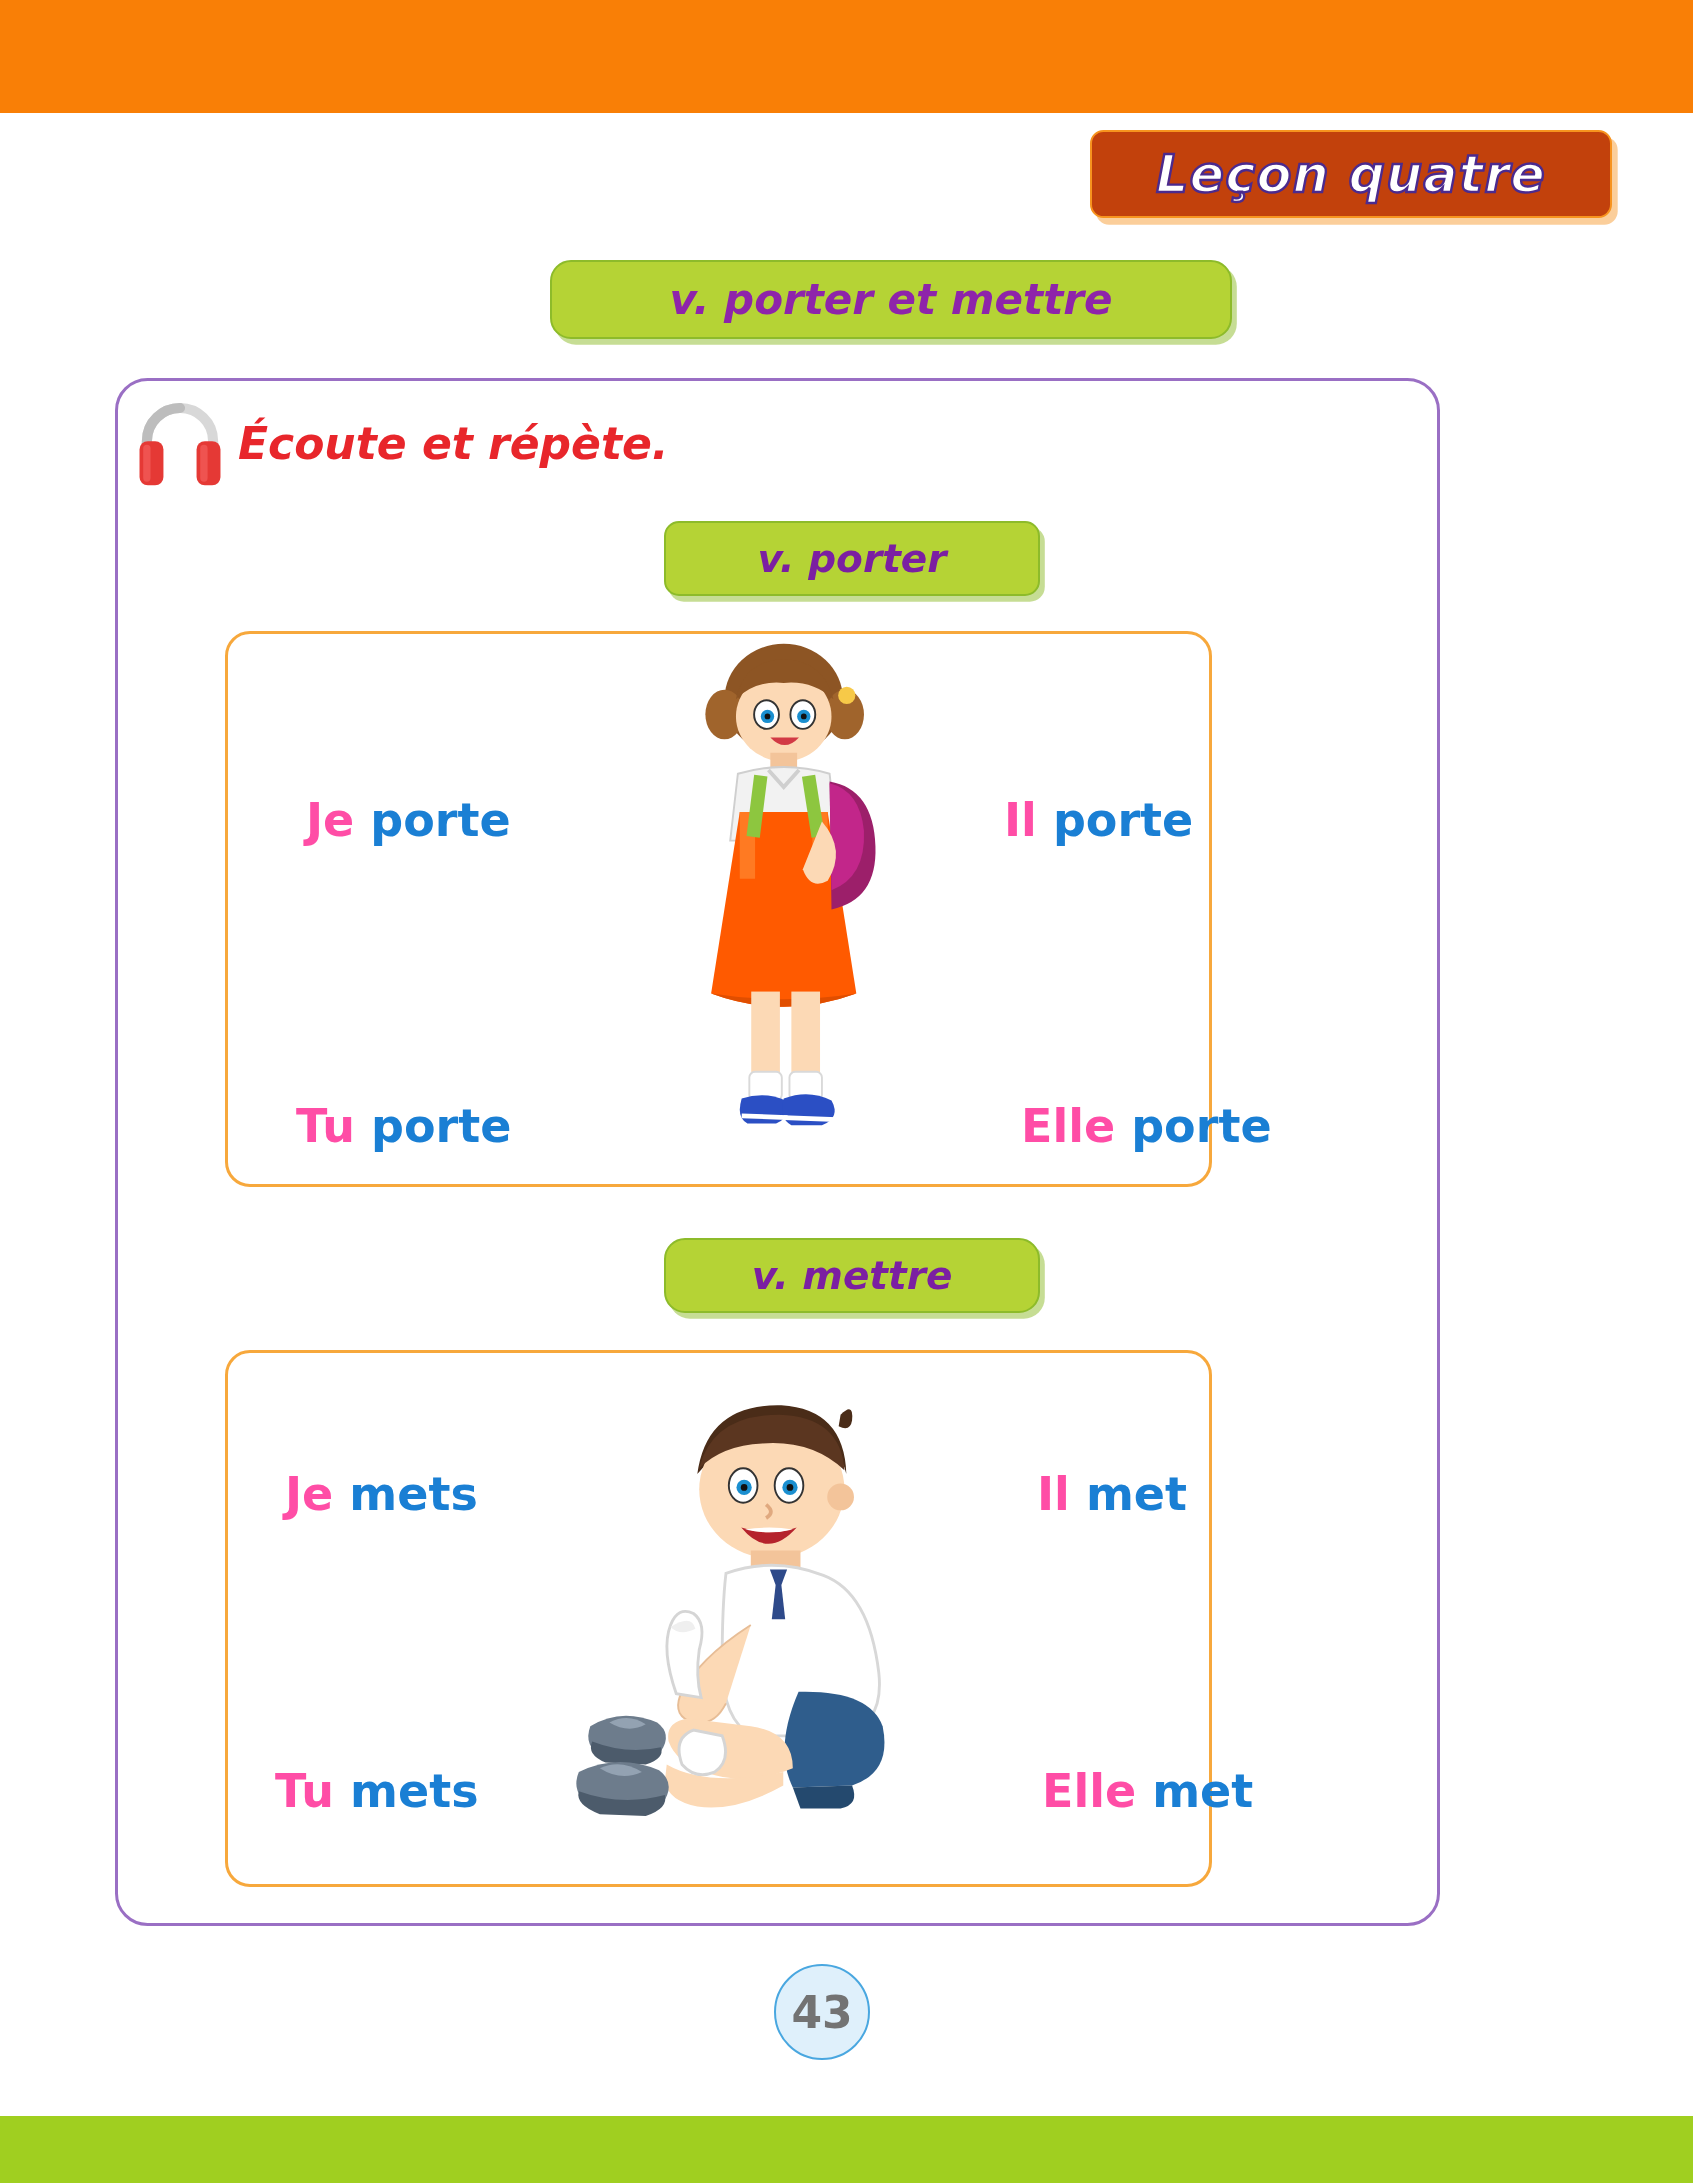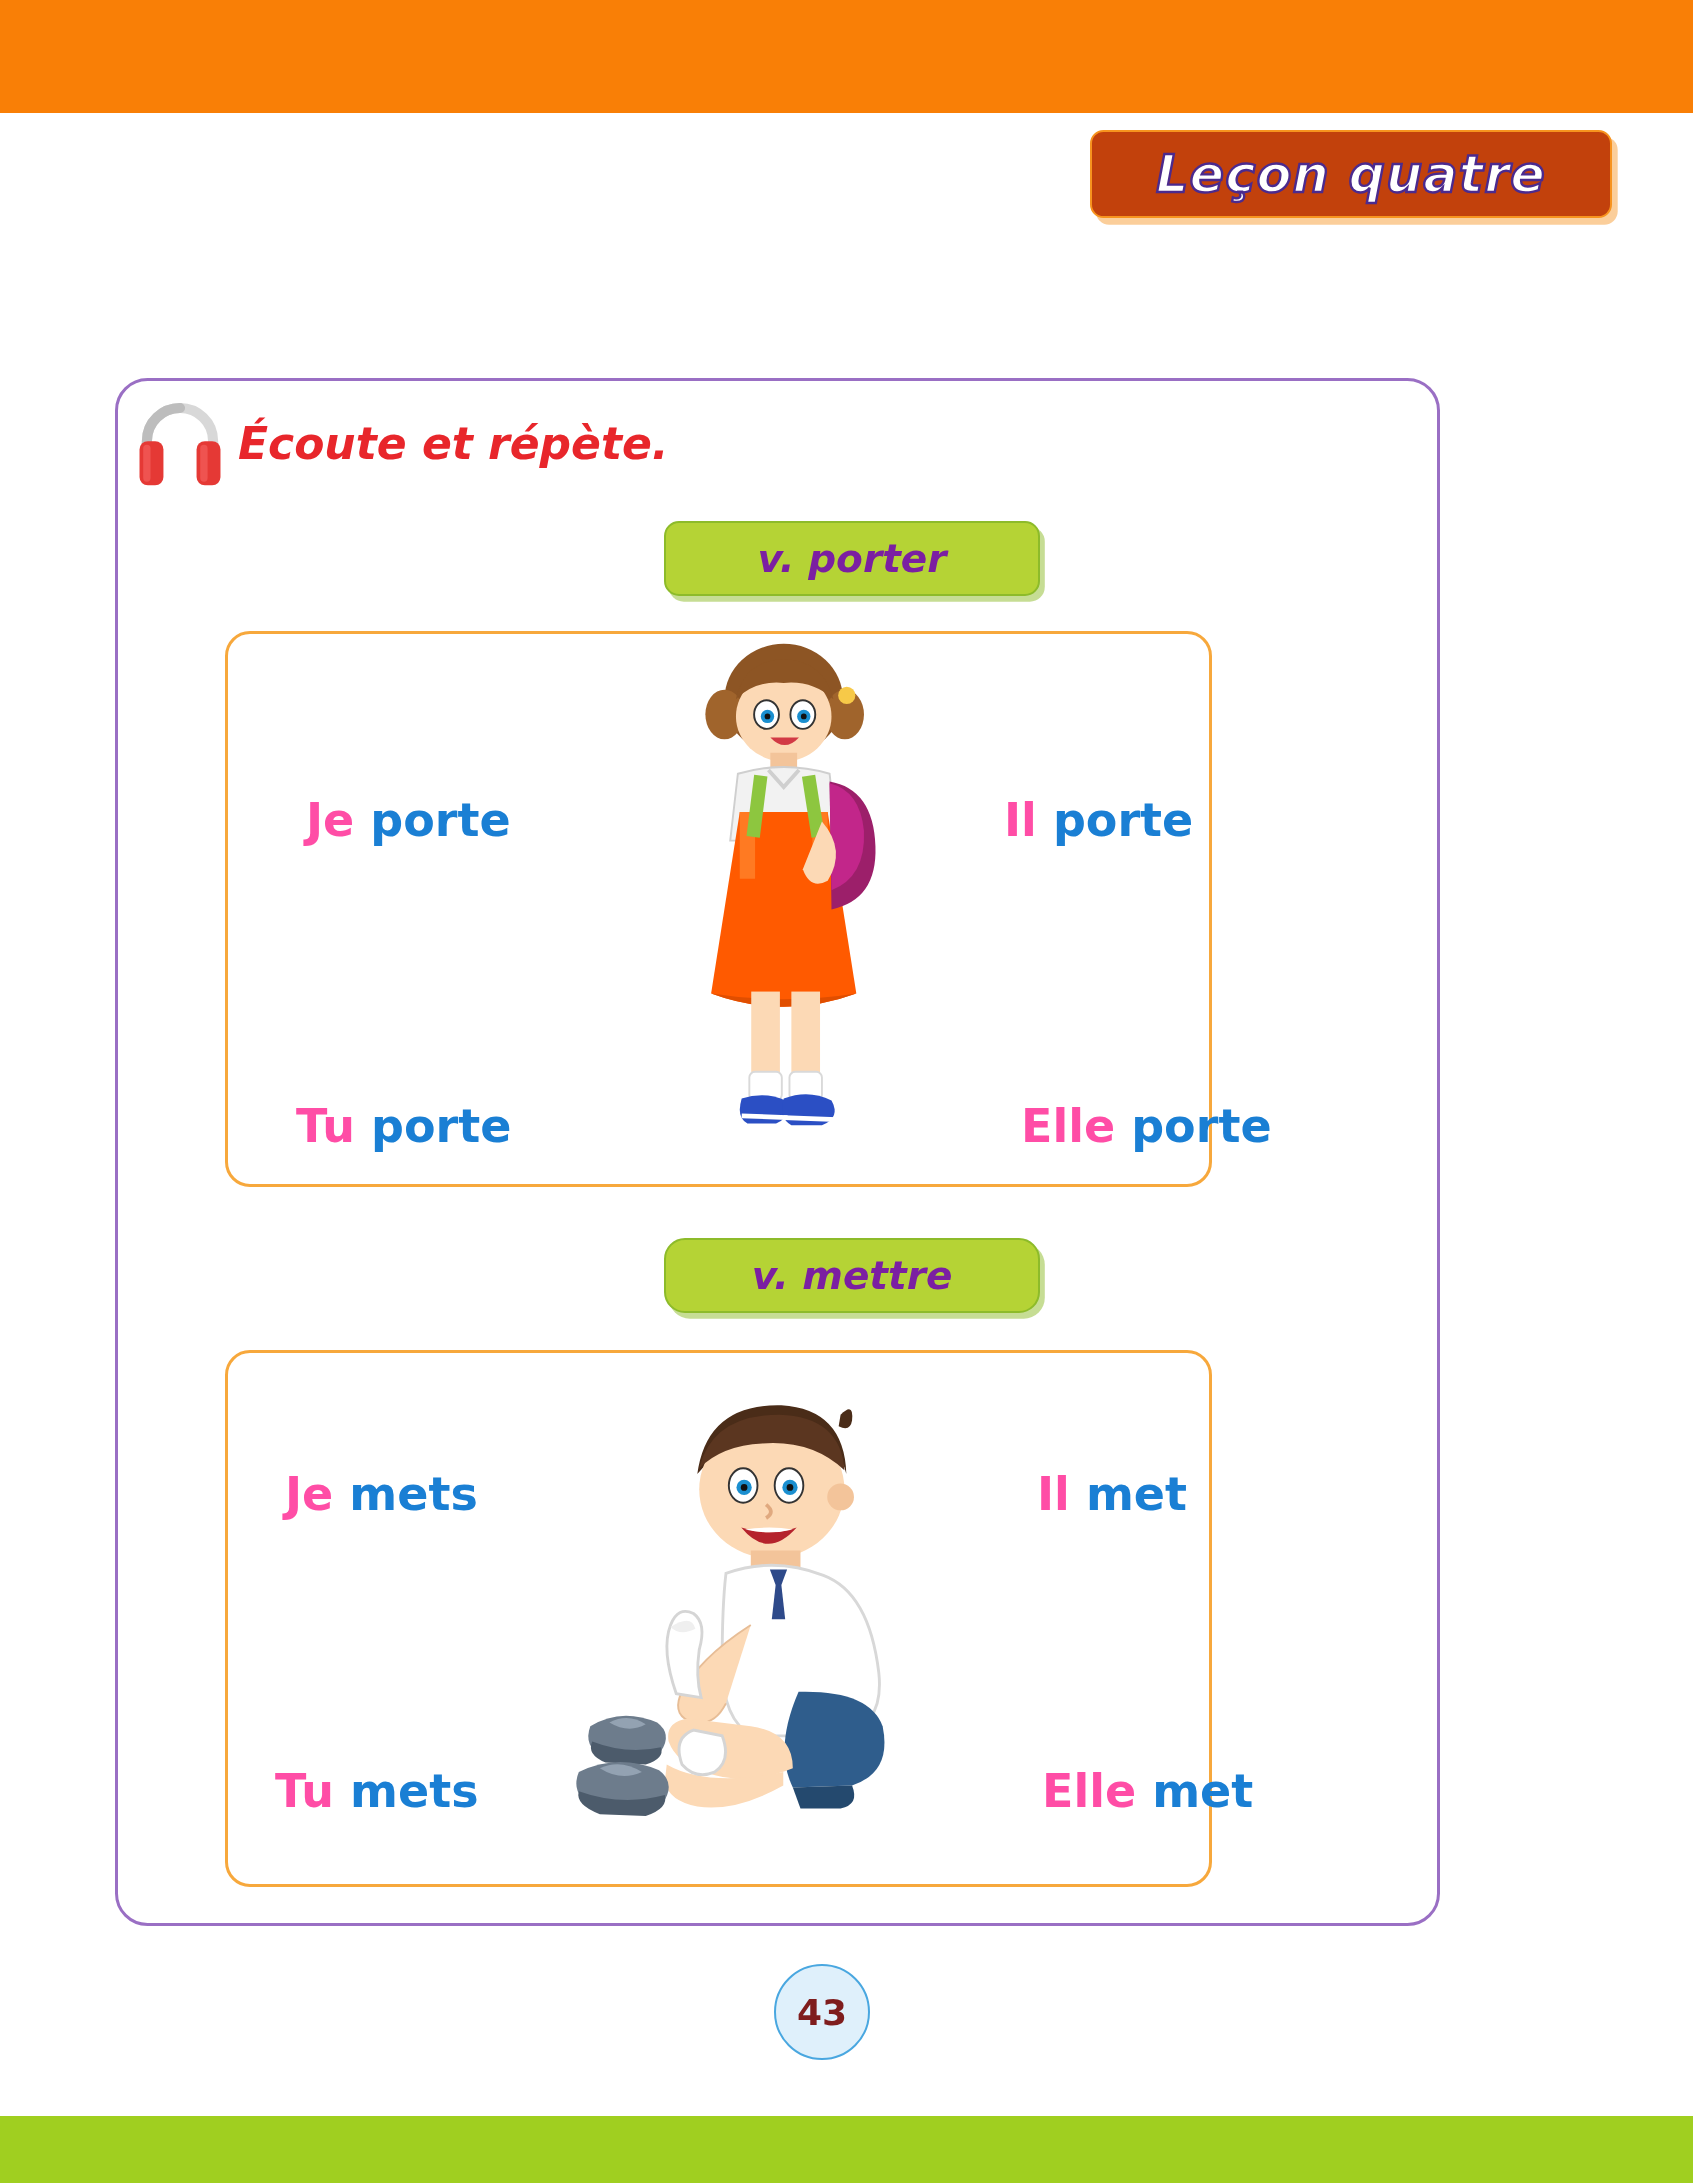--- a/index.html
+++ b/index.html
@@ -190,37 +190,40 @@
     height: 92px;
     border-radius: 50%;
     background: #dff0fb;
     border: 2.9px solid #49a7e0;
     display: flex;
     align-items: center;
     justify-content: center;
   }
   .page-num span {
     font-family: "DejaVu Sans", sans-serif;
-    font-size: 36px;
-    font-weight: bold;
-    color: #7f1d1d;
+    font-size: 44px;
+    font-weight: bold;
+    color: #737373;
   }
 </style>
 </head>
 <body>
 
 <div class="page">
 
   <div class="top-band"></div>
   <div class="bottom-band"></div>
 
   <div class="lesson-tag">
     <span class="lesson-tag-text">Leçon quatre</span>
   </div>
 
+  <div class="pill title-pill">
+    <span class="pill-text">v. porter et mettre</span>
+  </div>
 
   <div class="frame"></div>
 
   <div class="instruction">
     <span>
       <svg class="headphones" viewBox="0 0 100 100">
         <path d="M14 62 V48 C14 27 31 12 50 12 C69 12 86 27 86 48 V62" fill="none" stroke="#d8d8d8" stroke-width="11" stroke-linecap="round"></path>
         <path d="M14 62 V48 C14 27 31 12 50 12" fill="none" stroke="#bdbdbd" stroke-width="11" stroke-linecap="round"></path>
         <rect x="6" y="48" width="26" height="48" rx="9" fill="#e53935"></rect>
         <rect x="68" y="48" width="26" height="48" rx="9" fill="#e53935"></rect>

